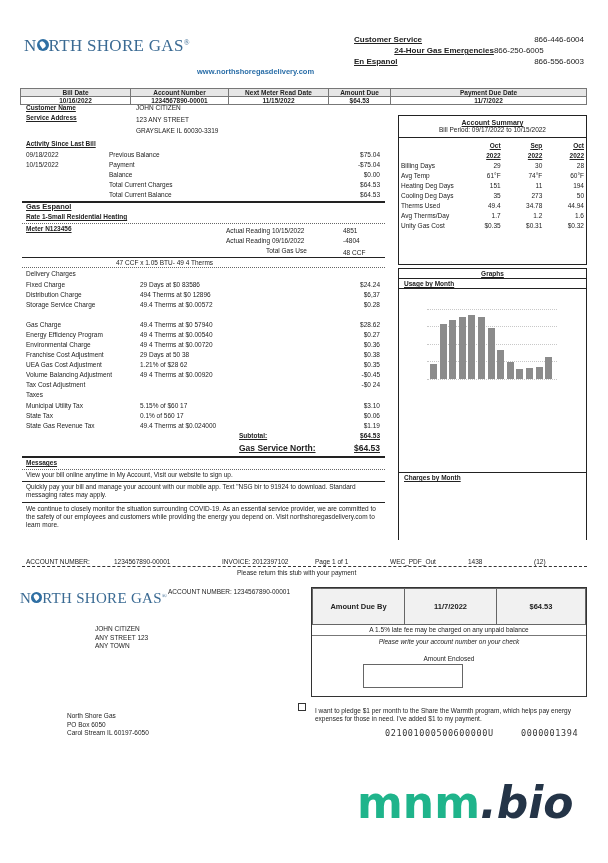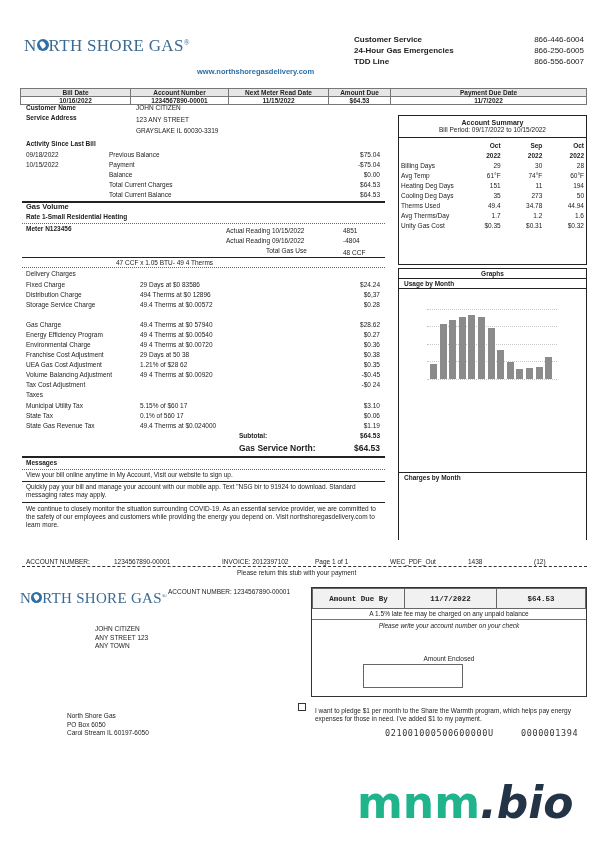--- a/index.html
+++ b/index.html
@@ -3,61 +3,61 @@
 <meta charset="utf-8">
 <style>
   * { box-sizing: border-box; margin: 0; padding: 0; }
   html, body { width: 608px; height: 863px; background: #ffffff; overflow: hidden; }
   body { position: relative; font-family: "Liberation Sans", sans-serif; color: #222; font-size: 7px; }
   .abs { position: absolute; }
   .logo { font-family: "Liberation Serif", serif; color: #3a6a93; letter-spacing: 0.3px; white-space: nowrap; }
   .logo sup { font-size: 0.45em; vertical-align: top; position: relative; top: 2px; }
   .o-glyph { display: inline-block; border-radius: 50%; background: #2f6fa3; position: relative; vertical-align: baseline; }
   .o-glyph::after { content: ""; position: absolute; left: 30%; top: 18%; width: 45%; height: 55%; border-radius: 50% 50% 50% 0; background: #fff; transform: rotate(-35deg); }
-  .b { font-weight: bold; }
+  .b { font-weight: bold; text-decoration: underline; }
   .contact { font-size: 8px; line-height: 11px; }
   .web { color: #2a6ea8; font-size: 7.5px; font-weight: bold; }
   table { border-collapse: collapse; }
   .hdr-tbl { width: 567px; font-size: 6.5px; }
   .hdr-tbl td { border: 1px solid #777; text-align: center; padding: 0 2px; height: 7px; line-height: 7px; }
   .hdr-tbl tr.h td { background: #e6e6e6; font-weight: bold; }
   .hdr-tbl tr.v td { font-weight: bold; }
   .row { position: absolute; white-space: nowrap; font-size: 6.5px; line-height: 8px; }
   .right { text-align: right; }
   .hline { position: absolute; height: 0; border-top: 1px solid #222; }
   .dline { position: absolute; height: 0; border-top: 1px dotted #666; }
   .summary td { font-size: 6.5px; padding: 0 2px; height: 10px; }
   .summary td.n { text-align: right; }
   .chart-bar { position: absolute; bottom: 0; width: 7px; background: #8b8b8b; }
   .gridline { position: absolute; left: 0; right: 0; border-top: 1px dotted #c8c8c8; }
-  .stub-tbl td { border: 1px solid #666; text-align: center; font-size: 7.5px; font-weight: bold; background: #f1f1f1; height: 20px; font-family: Liberation Mono, monospace; }
+  .stub-tbl td { border: 1px solid #666; text-align: center; font-size: 7.5px; font-weight: bold; background: #f1f1f1; height: 36px; }
   .micr { font-family: "DejaVu Sans Mono", monospace; font-size: 8.5px; letter-spacing: 0.6px; color: #333; }
   .wm1 { color: #1fb48b; font-weight: bold; font-family: "DejaVu Sans", sans-serif; }
   .wm2 { color: #243447; font-weight: bold; font-style: italic; font-family: "DejaVu Sans", sans-serif; }
 </style>
 </head>
 <body>
 
 <div class="abs logo" style="left:24px;top:36px;font-size:17px;text-align:right;">
   <span>N</span><span class="o-glyph" style="width:12px;height:12px;"></span><span>RTH SHORE GAS</span><sup>®</sup>
 </div>
 <a class="abs web" style="left:197px;top:67px;">www.northshoregasdelivery.com</a>
 
 <div class="abs contact" style="left:354px;top:34px;width:230px;">
   <div style="display:flex;justify-content:space-between;">
     <span class="b">Customer Service</span>
     <span>866-446-6004</span>
   </div>
-  <div style="display:flex;justify-content:space-between;">
+  <div style="display:flex;justify-content:center;">
     <span class="b">24-Hour Gas Emergencies</span>
     <span>866-250-6005</span>
   </div>
   <div style="display:flex;justify-content:space-between;">
-    <span class="b">TDD Line</span>
-    <span>866-556-6007</span>
+    <span class="b">En Espanol</span>
+    <span>866-556-6003</span>
   </div>
 </div>
 
 <table class="abs hdr-tbl" style="left:20px;top:88px;">
   <tbody>
       <tr class="h">
     <td style="width:110px">Bill Date</td>
     <td style="width:98px">Account Number</td>
     <td style="width:100px">Next Meter Read Date</td>
     <td style="width:62px">Amount Due</td>
@@ -93,21 +93,21 @@
   <div class="row right" style="left:300px;width:80px;top:171px;">$0.00</div>
 
   <div class="row" style="left:109px;top:181px;">Total Current Charges</div>
   <div class="row right" style="left:300px;width:80px;top:181px;">$64.53</div>
 
   <div class="row" style="left:109px;top:191px;">Total Current Balance</div>
   <div class="row right" style="left:300px;width:80px;top:191px;">$64.53</div>
 </div>
 <div class="hline" style="left:22px;width:363px;top:201px;border-top-width:2px;"></div>
 
-<div class="row b" style="left:26px;top:203px;font-size:7.5px;">Gas Volume</div>
+<div class="row b" style="left:26px;top:203px;font-size:7.5px;">Gas Espanol</div>
 <div class="row b" style="left:26px;top:213px;">Rate 1-Small Residential Heating</div>
 <div class="dline" style="left:22px;width:363px;top:223px;"></div>
 <div class="row b" style="left:26px;top:225px;">Meter N123456</div>
 <div class="row" style="left:226px;top:227px;">Actual Reading 10/15/2022</div>
 <div class="row" style="left:343px;top:227px;">4851</div>
 <div class="row" style="left:226px;top:237px;">Actual Reading 09/16/2022</div>
 <div class="row" style="left:343px;top:237px;">-4804</div>
 <div class="row" style="left:266px;top:247px;">Total Gas Use</div>
 <div class="row" style="left:343px;top:249px;">48 CCF</div>
 <div class="hline" style="left:22px;width:363px;top:257px;"></div>

